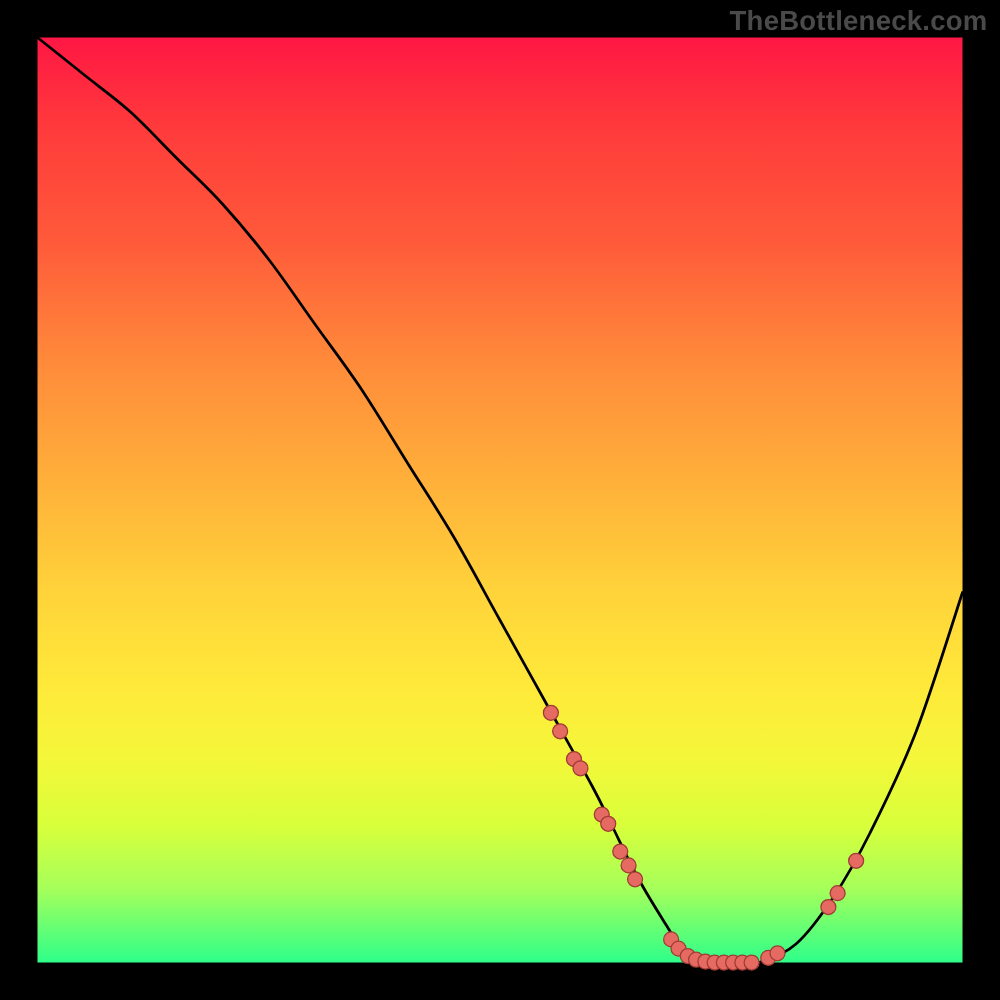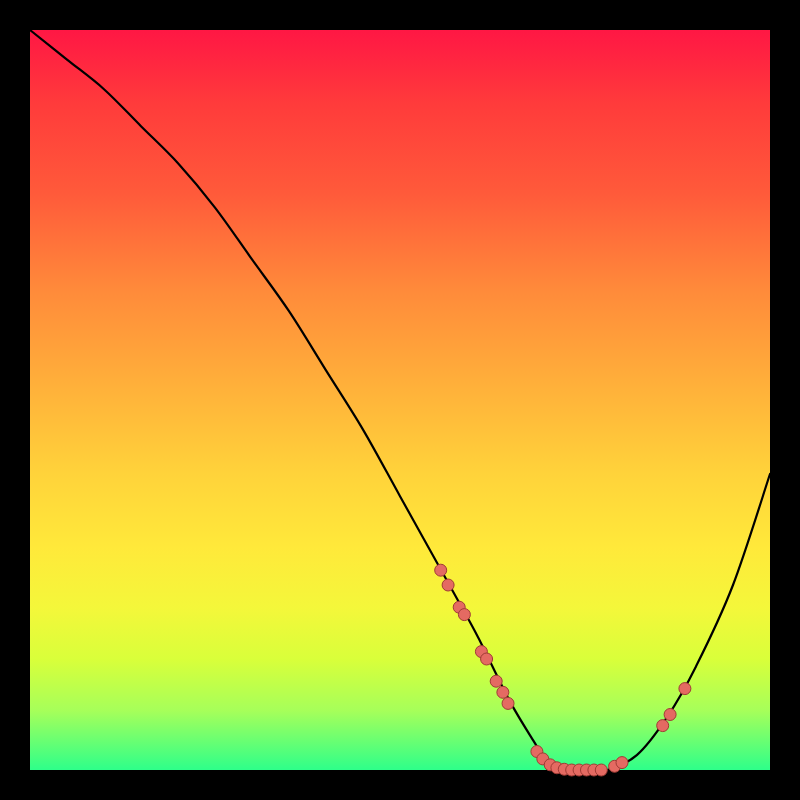--- a/index.html
+++ b/index.html
@@ -58,20 +58,21 @@
   .dot {
     fill: #e46a62;
     stroke: #a03b35;
     stroke-width: 1;
   }
 </style>
 </head>
 <body>
 
 <div class="frame">
+  <div class="watermark">TheBottleneck.com</div>
   <div class="plot-area">
     <svg class="curve" viewBox="0 0 740 740" preserveAspectRatio="none">
       <path id="curve-path" fill="none" stroke="#000" stroke-width="2.2" stroke-linecap="round" d="M 0.00 0.00 C 6.17 4.93, 24.67 19.73, 37.00 29.60 C 49.33 39.47, 61.67 48.10, 74.00 59.20 C 86.33 70.30, 98.67 83.87, 111.00 96.20 C 123.33 108.53, 135.67 119.63, 148.00 133.20 C 160.33 146.77, 172.67 161.57, 185.00 177.60 C 197.33 193.63, 209.67 212.13, 222.00 229.40 C 234.33 246.67, 246.67 262.70, 259.00 281.20 C 271.33 299.70, 283.67 320.67, 296.00 340.40 C 308.33 360.13, 320.67 378.63, 333.00 399.60 C 345.33 420.57, 357.67 444.00, 370.00 466.20 C 382.33 488.40, 394.67 510.60, 407.00 532.80 C 419.33 555.00, 435.37 583.37, 444.00 599.40 C 452.63 615.43, 452.63 616.67, 458.80 629.00 C 464.97 641.33, 473.60 659.83, 481.00 673.40 C 488.40 686.97, 497.03 700.53, 503.20 710.40 C 509.37 720.27, 513.07 727.67, 518.00 732.60 C 522.93 737.53, 526.63 738.77, 532.80 740.00 C 538.97 741.23, 547.60 740.00, 555.00 740.00 C 562.40 740.00, 568.57 742.47, 577.20 740.00 C 585.83 737.53, 596.93 733.83, 606.80 725.20 C 616.67 716.57, 626.53 703.00, 636.40 688.20 C 646.27 673.40, 654.90 658.60, 666.00 636.40 C 677.10 614.20, 690.67 587.07, 703.00 555.00 C 715.33 522.93, 733.83 462.50, 740.00 444.00"></path>
       <g id="markers-group">
           <circle cx="410.70" cy="540.20" r="6" class="dot"></circle>
           <circle cx="418.10" cy="555.00" r="6" class="dot"></circle>
           <circle cx="429.20" cy="577.20" r="6" class="dot"></circle>
           <circle cx="434.38" cy="584.60" r="6" class="dot"></circle>
           <circle cx="451.40" cy="621.60" r="6" class="dot"></circle>
           <circle cx="456.58" cy="629.00" r="6" class="dot"></circle>

